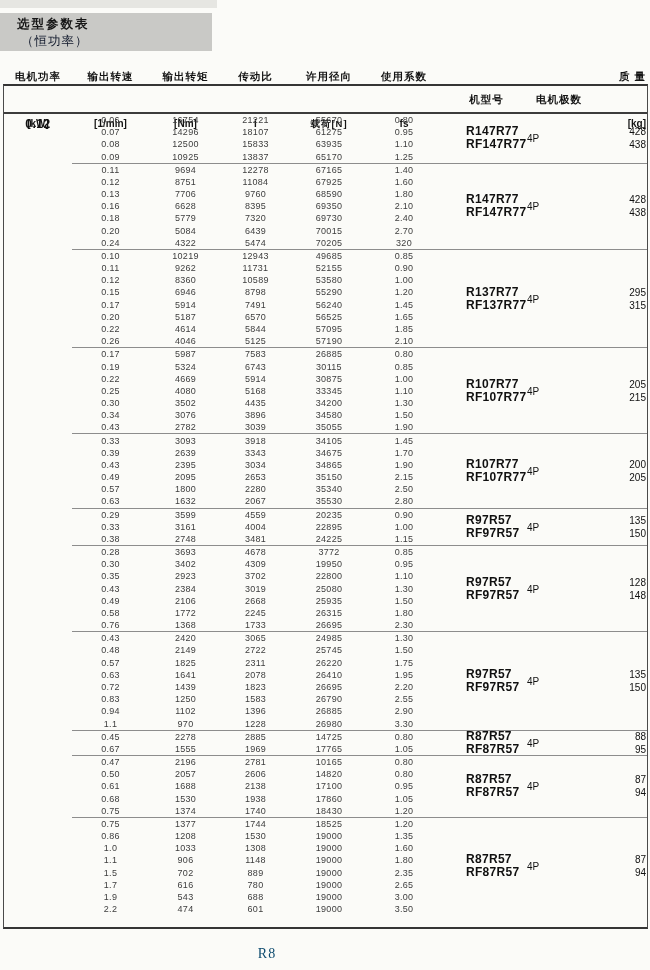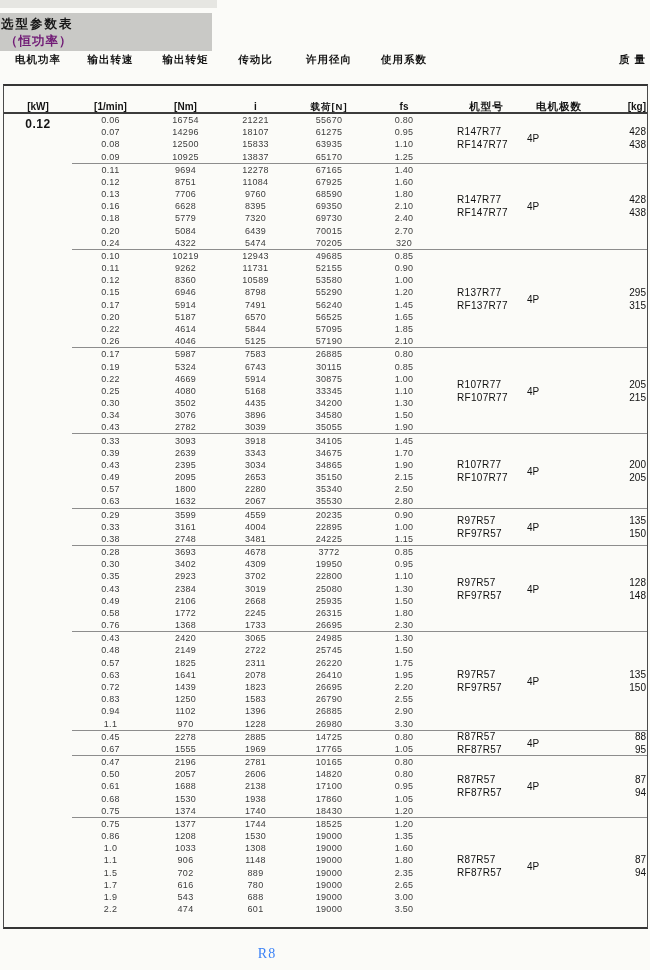--- a/index.html
+++ b/index.html
@@ -5,65 +5,65 @@
   * { margin:0; padding:0; box-sizing:border-box; }
   html,body { width:650px; }
   body {
     font-family:"Liberation Sans","DejaVu Sans",sans-serif;
     background:#fbfbf8; color:#222;
     position:relative; width:650px; height:970px; overflow:hidden;
   }
   .top-strip{ position:absolute; left:0; top:0; width:217px; height:8px; background:#e6e6e2; }
   .title-box{
     position:absolute; left:0; top:13px; width:212px; height:38px;
-    background:#c9c9c6; padding:3px 0 0 1px;
+    background:#c9c9c6; padding:3px 0 0 17px;
   }
   .title-box .t1{ font-size:12.5px; font-weight:bold; letter-spacing:2px; color:#161616; }
-  .title-box .t2{ font-size:12.5px; font-weight:bold; letter-spacing:1px; color:#701a75; padding-left:4px; }
+  .title-box .t2{ font-size:12.5px; font-weight:normal; letter-spacing:1px; color:#0f172a; padding-left:4px; }
 
   .ptable{
     position:absolute; left:3px; top:84px; width:645px; height:845px;
     border-left:1.5px solid #4a4a4a; border-right:1.5px solid #4a4a4a;
     border-top:2.5px solid #353535; border-bottom:2.5px solid #353535;
     background:#fbfbf8;
   }
   .thead{ display:flex; height:28px; border-bottom:2px solid #3c3c3c; }
-  .hcell{ display:flex; flex-direction:column; justify-content:flex-end; align-items:center; line-height:11px; padding-top:1px;gap:36px; }
+  .hcell{ display:flex; flex-direction:column; justify-content:center; align-items:center; line-height:11px; padding-top:1px;gap:36px; }
   .hcell .cn{ font-size:10.5px; font-weight:bold; color:#141414; letter-spacing:1px; white-space:nowrap; }
   .hcell .unit{ font-size:10px; font-weight:bold; color:#141414; letter-spacing:0; }
   .hc0{width:68px;} .hc1{width:77px;} .hc2{width:73px;} .hc3{width:67px;}
   .hc4{width:80px;} .hc5{width:70px;} .hc6{width:95px;} .hc7{width:50px;}
   .hc8{width:62px; align-items:flex-end; }
 
   .tbody{ display:flex; align-items:stretch; }
   .power-cell{
     width:68px; text-align:center; font-weight:bold; font-size:12px;
     padding-top:3px; color:#141414; letter-spacing:.5px;
   }
   .groups{ flex:1; }
   .group{ position:relative; }
   .group + .group{ border-top:1.5px solid #8d8d8d; }
   .row{ display:flex; height:12.18px; align-items:center; }
   .cell{ font-size:9px; color:#3d3d3d; text-align:center; letter-spacing:.3px; white-space:nowrap; }
   .cc0{width:77px;} .cc1{width:73px;} .cc2{width:67px;} .cc3{width:80px;} .cc4{width:70px;}
   .gmodel{
-    position:absolute; left:385px; top:50%; transform:translateY(-50%);
-    font-weight:normal; font-size:10px; line-height:13px; color:#101010; letter-spacing:.3px;
+    position:absolute; left:394px; top:50%; transform:translateY(-50%);
+    font-weight:bold; font-size:12px; line-height:13px; color:#101010; letter-spacing:.3px;
   }
   .gpoles{
     position:absolute; left:455px; width:70px; text-align:left; top:50%;
     transform:translateY(-50%); font-weight:normal; font-size:10px; color:#101010;
   }
   .gmass{
     position:absolute; left:518px; width:56px; text-align:right; top:50%;
     transform:translateY(-50%); font-weight:normal; font-size:10px; line-height:13px; color:#101010;
   }
   .page-footer{
     position:absolute; left:0; top:946px; width:534px; text-align:center;
-    font-family:"Liberation Serif","DejaVu Serif",serif; font-size:14px; color:#3b82f6; letter-spacing:1px;
+    font-family:"Liberation Serif","DejaVu Serif",serif; font-size:14px; color:#0c4a6e; letter-spacing:1px;
   }
 </style>
 </head>
 <body>
 
 <div class="top-strip"></div>
 
 <div class="title-box">
   <div class="t1">选型参数表</div>
   <div class="t2">（恒功率）</div>

